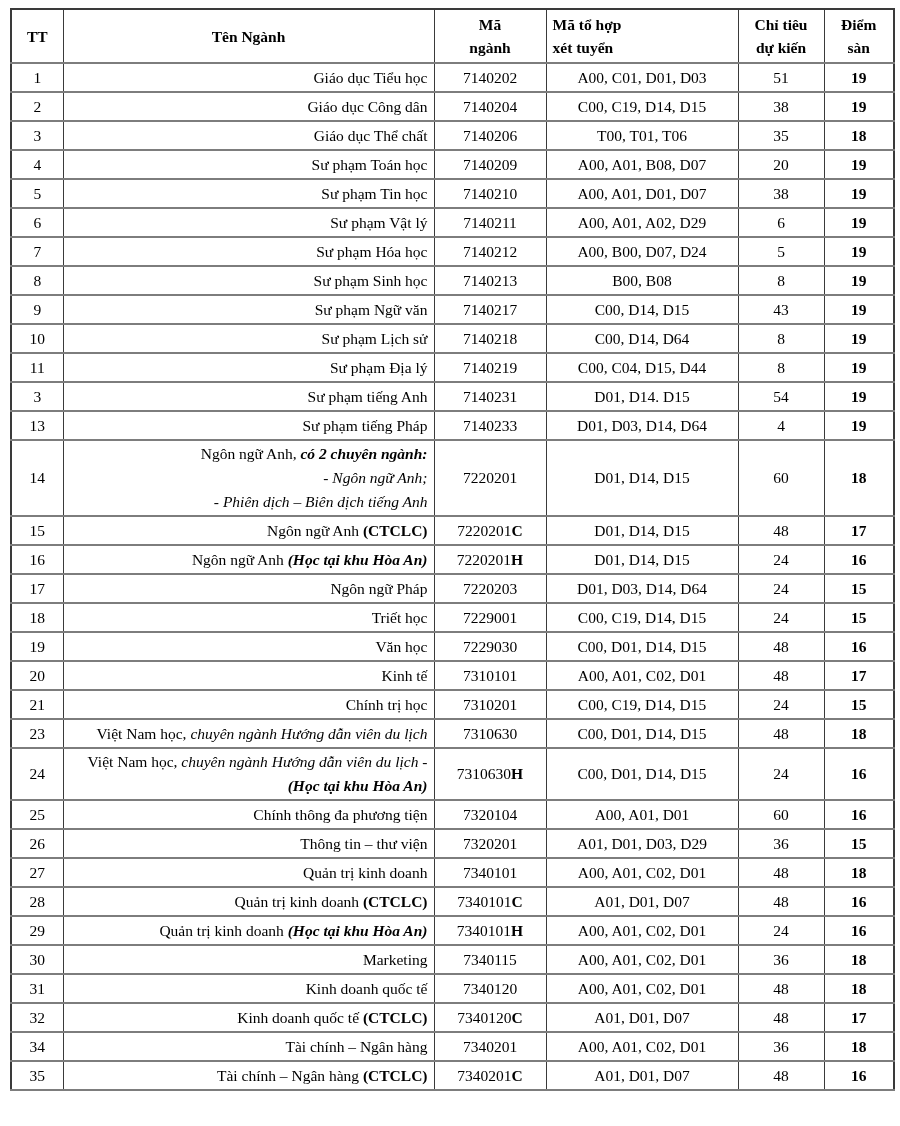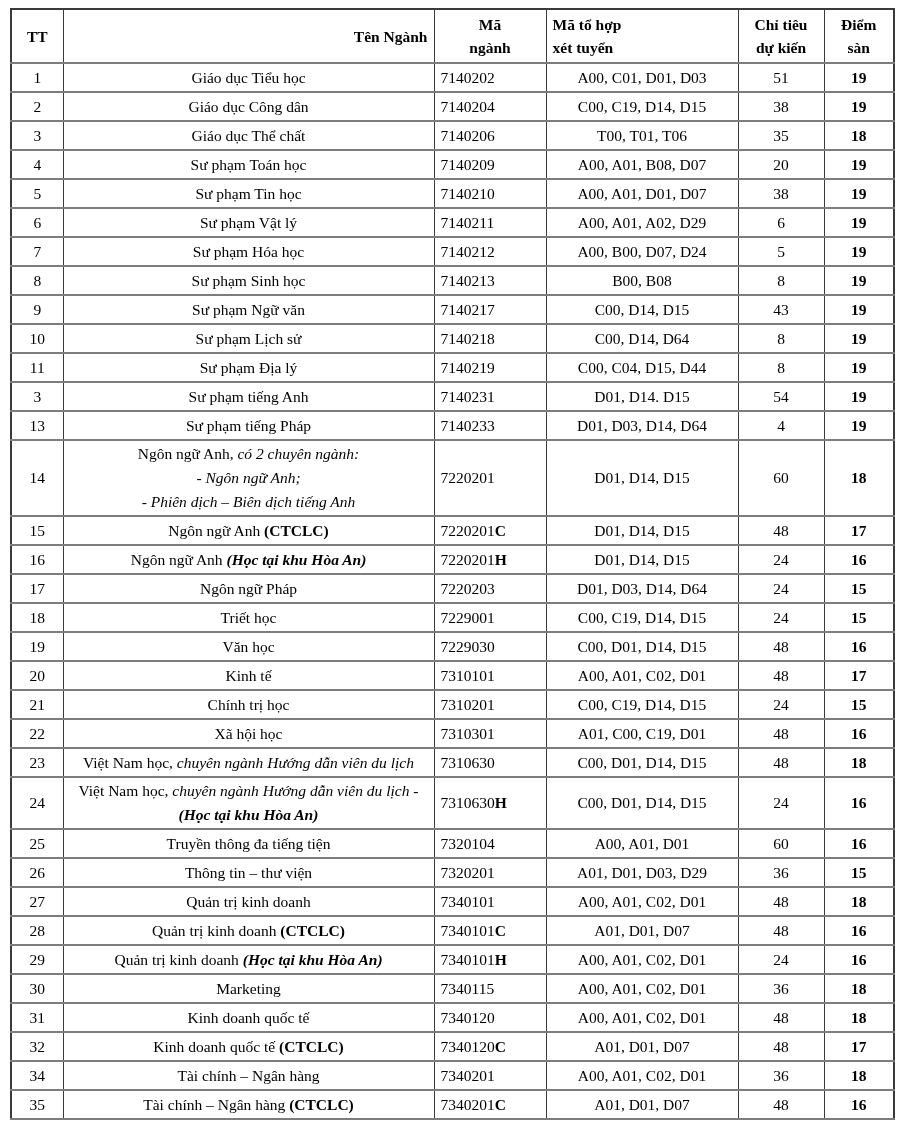--- a/index.html
+++ b/index.html
@@ -37,43 +37,43 @@
   .majors thead th {
     border-top: 2px solid #3a3a3a;
     font-weight: bold;
     text-align: center;
     white-space: pre-line;
     height: 50px;
     line-height: 23px;
   }
   .majors td { height: 25px; }
   .col-tt    { text-align: center; }
-  .col-name  { text-align: center; padding-left: 8px; }
-  .col-code  { }
+  .col-name  { text-align: right; padding-left: 8px; }
+  .col-code  { text-align: center; }
   .col-combo { text-align: center; padding-left: 9px; }
   .col-quota { text-align: center; }
   .col-floor { text-align: center; font-weight: bold; border-radius: 20px; }
 </style>
 </head>
 <body>
 
 <div class="page">
   <table class="majors">
     <colgroup>
       <col style="width:52px">
       <col style="width:371px">
       <col style="width:112px">
       <col style="width:192px">
       <col style="width:86px">
       <col style="width:70px">
     </colgroup>
     <thead>
       <tr>
         <th class="col-tt">TT</th>
-        <th class="col-name" style="text-align:right;">Tên Ngành</th>
+        <th class="col-name" style="text-align:center;">Tên Ngành</th>
         <th class="col-code">Mã
 ngành</th>
         <th class="col-combo" style="text-align:left;">Mã tổ hợp
 xét tuyển</th>
         <th class="col-quota">Chỉ tiêu
 dự kiến</th>
         <th class="col-floor">Điểm
 sàn</th>
       </tr>
     </thead>
@@ -204,21 +204,21 @@
             <div><span>Sư phạm tiếng Pháp</span></div>
           </td>
           <td class="col-code"><span>7140233</span></td>
           <td class="col-combo">D01, D03, D14, D64</td>
           <td class="col-quota">4</td>
           <td class="col-floor">19</td>
         </tr>
         <tr>
           <td class="col-tt">14</td>
           <td class="col-name">
-            <div><span>Ngôn ngữ Anh, </span><span style="font-style: italic;">có 2 chuyên ngành:</span></div>
+            <div><span>Ngôn ngữ Anh, </span><span style="font-style: italic; font-weight: bold;">có 2 chuyên ngành:</span></div>
             <div><span style="font-style: italic;">- Ngôn ngữ Anh;</span></div>
             <div><span style="font-style: italic;">- Phiên dịch – Biên dịch tiếng Anh</span></div>
           </td>
           <td class="col-code"><span>7220201</span></td>
           <td class="col-combo">D01, D14, D15</td>
           <td class="col-quota">60</td>
           <td class="col-floor">18</td>
         </tr>
         <tr>
           <td class="col-tt">15</td>
@@ -284,30 +284,20 @@
           <td class="col-tt">21</td>
           <td class="col-name">
             <div><span>Chính trị học</span></div>
           </td>
           <td class="col-code"><span>7310201</span></td>
           <td class="col-combo">C00, C19, D14, D15</td>
           <td class="col-quota">24</td>
           <td class="col-floor">15</td>
         </tr>
         <tr>
-          <td class="col-tt">22</td>
-          <td class="col-name">
-            <div><span>Xã hội học</span></div>
-          </td>
-          <td class="col-code"><span>7310301</span></td>
-          <td class="col-combo">A01, C00, C19, D01</td>
-          <td class="col-quota">48</td>
-          <td class="col-floor">16</td>
-        </tr>
-        <tr>
           <td class="col-tt">23</td>
           <td class="col-name">
             <div><span>Việt Nam học, </span><span style="font-style: italic;">chuyên ngành Hướng dẫn viên du lịch</span></div>
           </td>
           <td class="col-code"><span>7310630</span></td>
           <td class="col-combo">C00, D01, D14, D15</td>
           <td class="col-quota">48</td>
           <td class="col-floor">18</td>
         </tr>
         <tr>
@@ -316,21 +306,21 @@
             <div><span>Việt Nam học, </span><span style="font-style: italic;">chuyên ngành Hướng dẫn viên du lịch - </span><span style="font-weight: bold; font-style: italic;">(Học tại khu Hòa An)</span></div>
           </td>
           <td class="col-code"><span>7310630</span><span style="font-weight: bold;">H</span></td>
           <td class="col-combo">C00, D01, D14, D15</td>
           <td class="col-quota">24</td>
           <td class="col-floor">16</td>
         </tr>
         <tr>
           <td class="col-tt">25</td>
           <td class="col-name">
-            <div><span>Truyền thông đa tiếng tiện</span></div>
+            <div><span>Chính thông đa phương tiện</span></div>
           </td>
           <td class="col-code"><span>7320104</span></td>
           <td class="col-combo">A00, A01, D01</td>
           <td class="col-quota">60</td>
           <td class="col-floor">16</td>
         </tr>
         <tr>
           <td class="col-tt">26</td>
           <td class="col-name">
             <div><span>Thông tin – thư viện</span></div>

